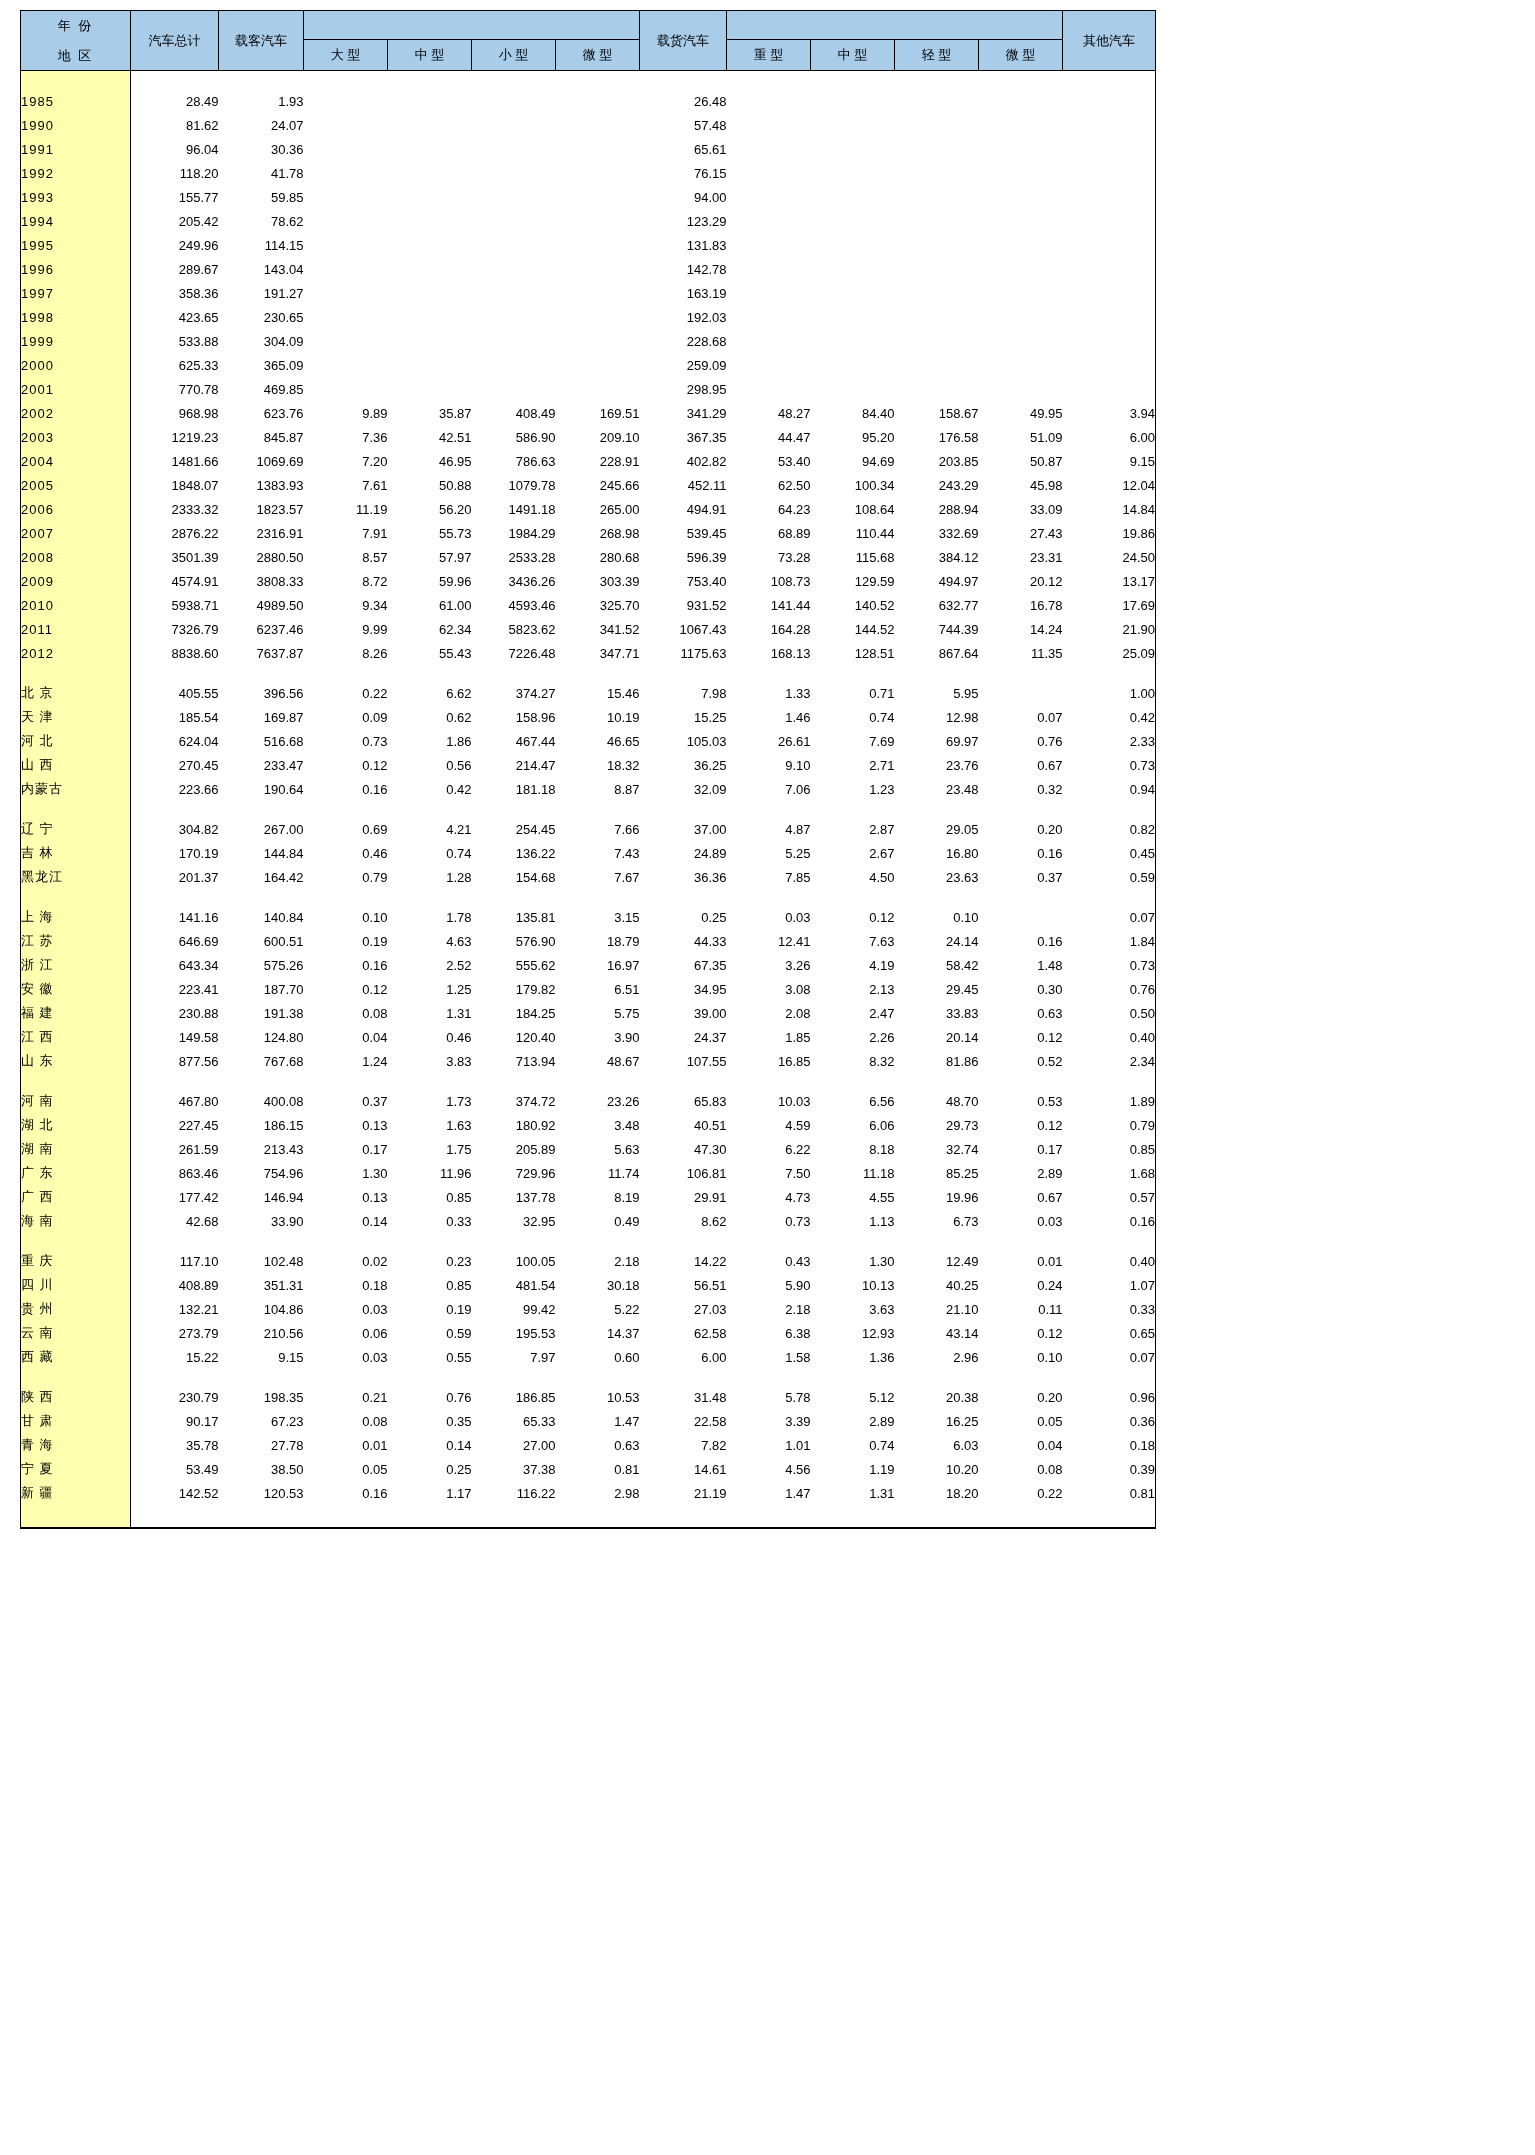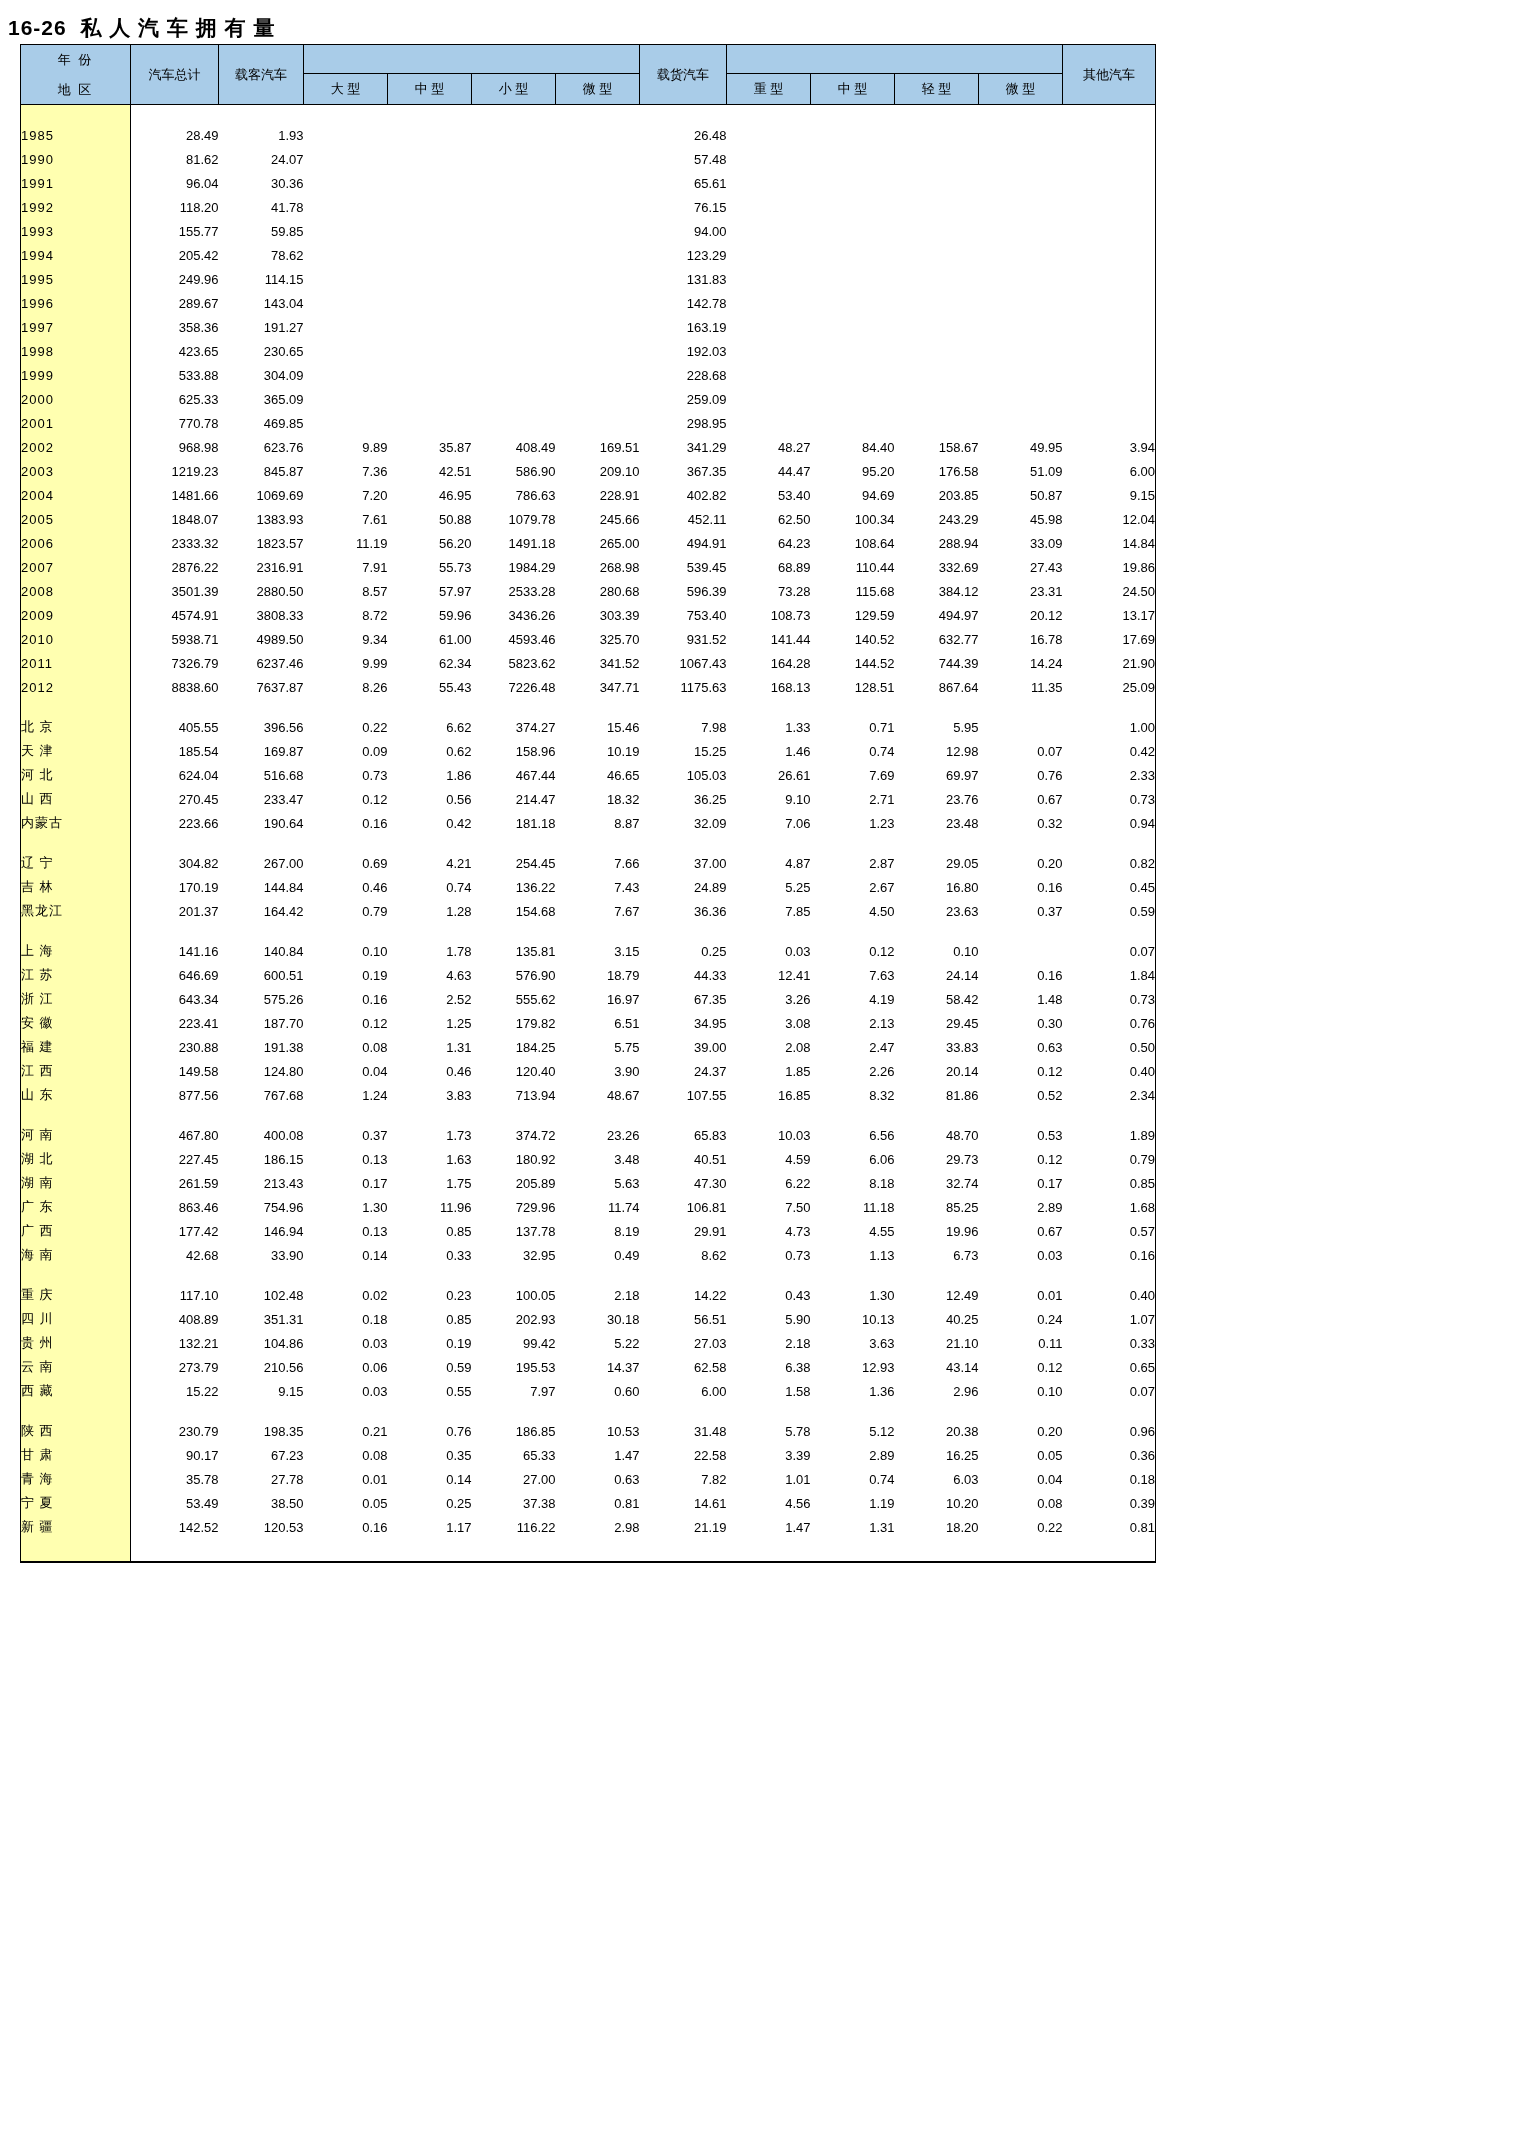--- a/index.html
+++ b/index.html
@@ -16,23 +16,20 @@
   .rowspacer td{height:16px;}
   .tbl-wrap{position:relative;margin-left:20px;}
   .botline{border-bottom:2px solid #000;}
   .rightedge{border-right:1px solid #000;}
 </style>
 </head>
 <body>
 
 <div class="page">
 
-  <div class="title">
-    <span>16-26</span>&nbsp;&nbsp;<span>私 人 汽 车 拥 有 量</span>
-  </div>
 
   <div class="tbl-wrap">
     <table class="main">
       <colgroup>
         <col style="width:110px">
         <col style="width:88px">
         <col style="width:85px">
         <col style="width:84px">
         <col style="width:84px">
         <col style="width:84px">
@@ -850,21 +847,21 @@
             <td class="numcell">12.49</td>
             <td class="numcell">0.01</td>
             <td class="numcell rightedge">0.40</td>
           </tr>
           <tr>
             <td class="stubcell">四  川</td>
             <td class="numcell">408.89</td>
             <td class="numcell">351.31</td>
             <td class="numcell">0.18</td>
             <td class="numcell">0.85</td>
-            <td class="numcell">202.93</td>
+            <td class="numcell">481.54</td>
             <td class="numcell">30.18</td>
             <td class="numcell">56.51</td>
             <td class="numcell">5.90</td>
             <td class="numcell">10.13</td>
             <td class="numcell">40.25</td>
             <td class="numcell">0.24</td>
             <td class="numcell rightedge">1.07</td>
           </tr>
           <tr>
             <td class="stubcell">贵  州</td>

